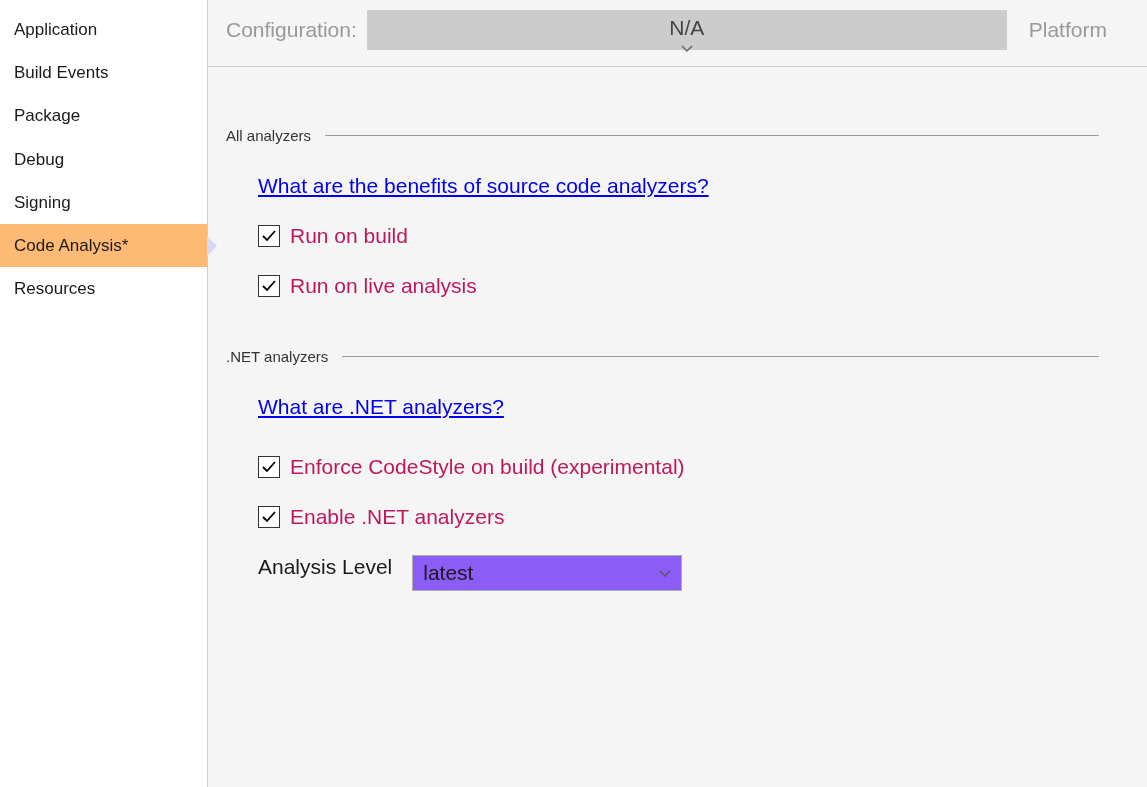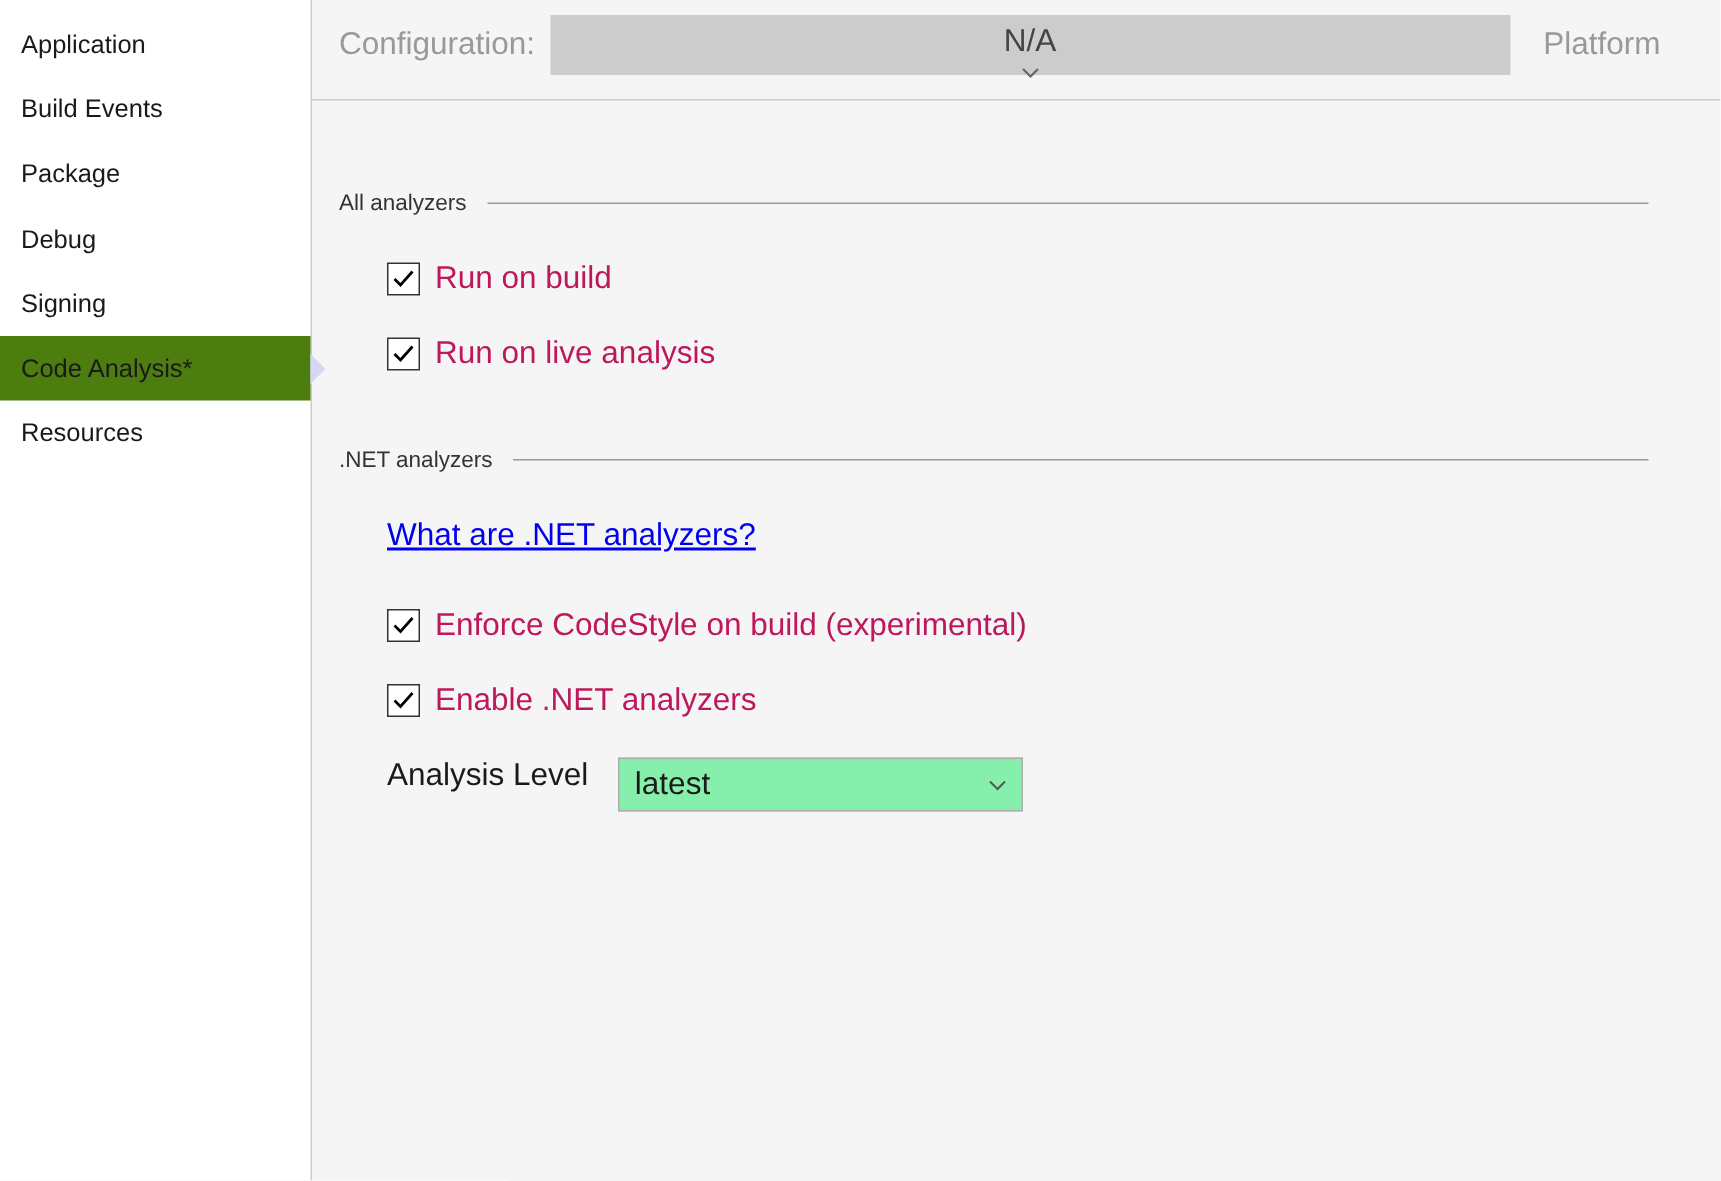--- a/index.html
+++ b/index.html
@@ -24,21 +24,21 @@
       padding-top: 8px;
     }
     .sidebar-item {
       padding: 8px 14px;
       cursor: pointer;
       font-size: 17px;
       line-height: 1.6;
       position: relative;
     }
     .sidebar-item.selected {
-      background: #4d7c0f;
+      background: #fdba74;
     }
     .sidebar-item.selected::after {
       content: "";
       position: absolute;
       right: -10px;
       top: 50%;
       transform: translateY(-50%);
       width: 0;
       height: 0;
       border-top: 10px solid transparent;
@@ -147,21 +147,21 @@
       align-items: flex-start;
       gap: 20px;
       margin-left: 32px;
       margin-top: 10px;
     }
     .field-label {
       font-size: 21px;
       color: #1a1a1a;
     }
     .select-box {
-      background: #86efac;
+      background: #8b5cf6;
       border: 1px solid #adadad;
       padding: 4px 10px;
       width: 270px;
       display: flex;
       align-items: center;
       justify-content: space-between;
       font-size: 21px;
       height: 36px;
       cursor: pointer;
     }
@@ -197,20 +197,21 @@
     <span class="platform-label">Platform</span>
   </div>
 
   <div class="content">
 
     <div class="section-header">
       <span class="section-title">All analyzers</span>
       <div class="section-line"></div>
     </div>
 
+    <a class="link">What are the benefits of source code analyzers?</a>
 
     <div class="checkbox-row">
       <div class="checkbox">
         <svg viewBox="0 0 16 16">
             <path d="M2 8 L6 12 L14 3" stroke="#000" stroke-width="1.8" fill="none"></path>
           </svg>
       </div>
       <span class="checkbox-label">Run on build</span>
     </div>
 

